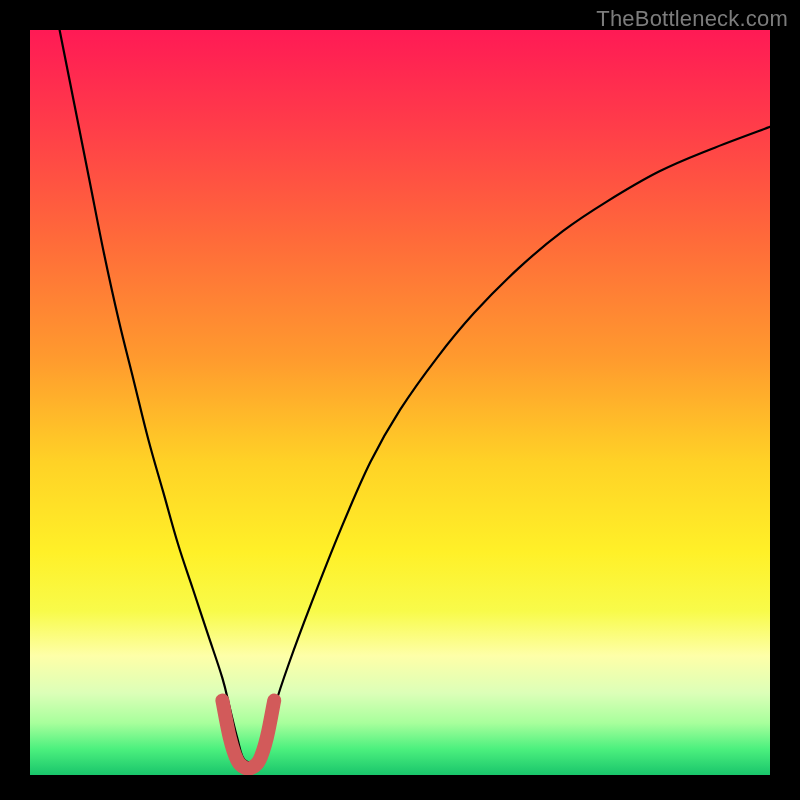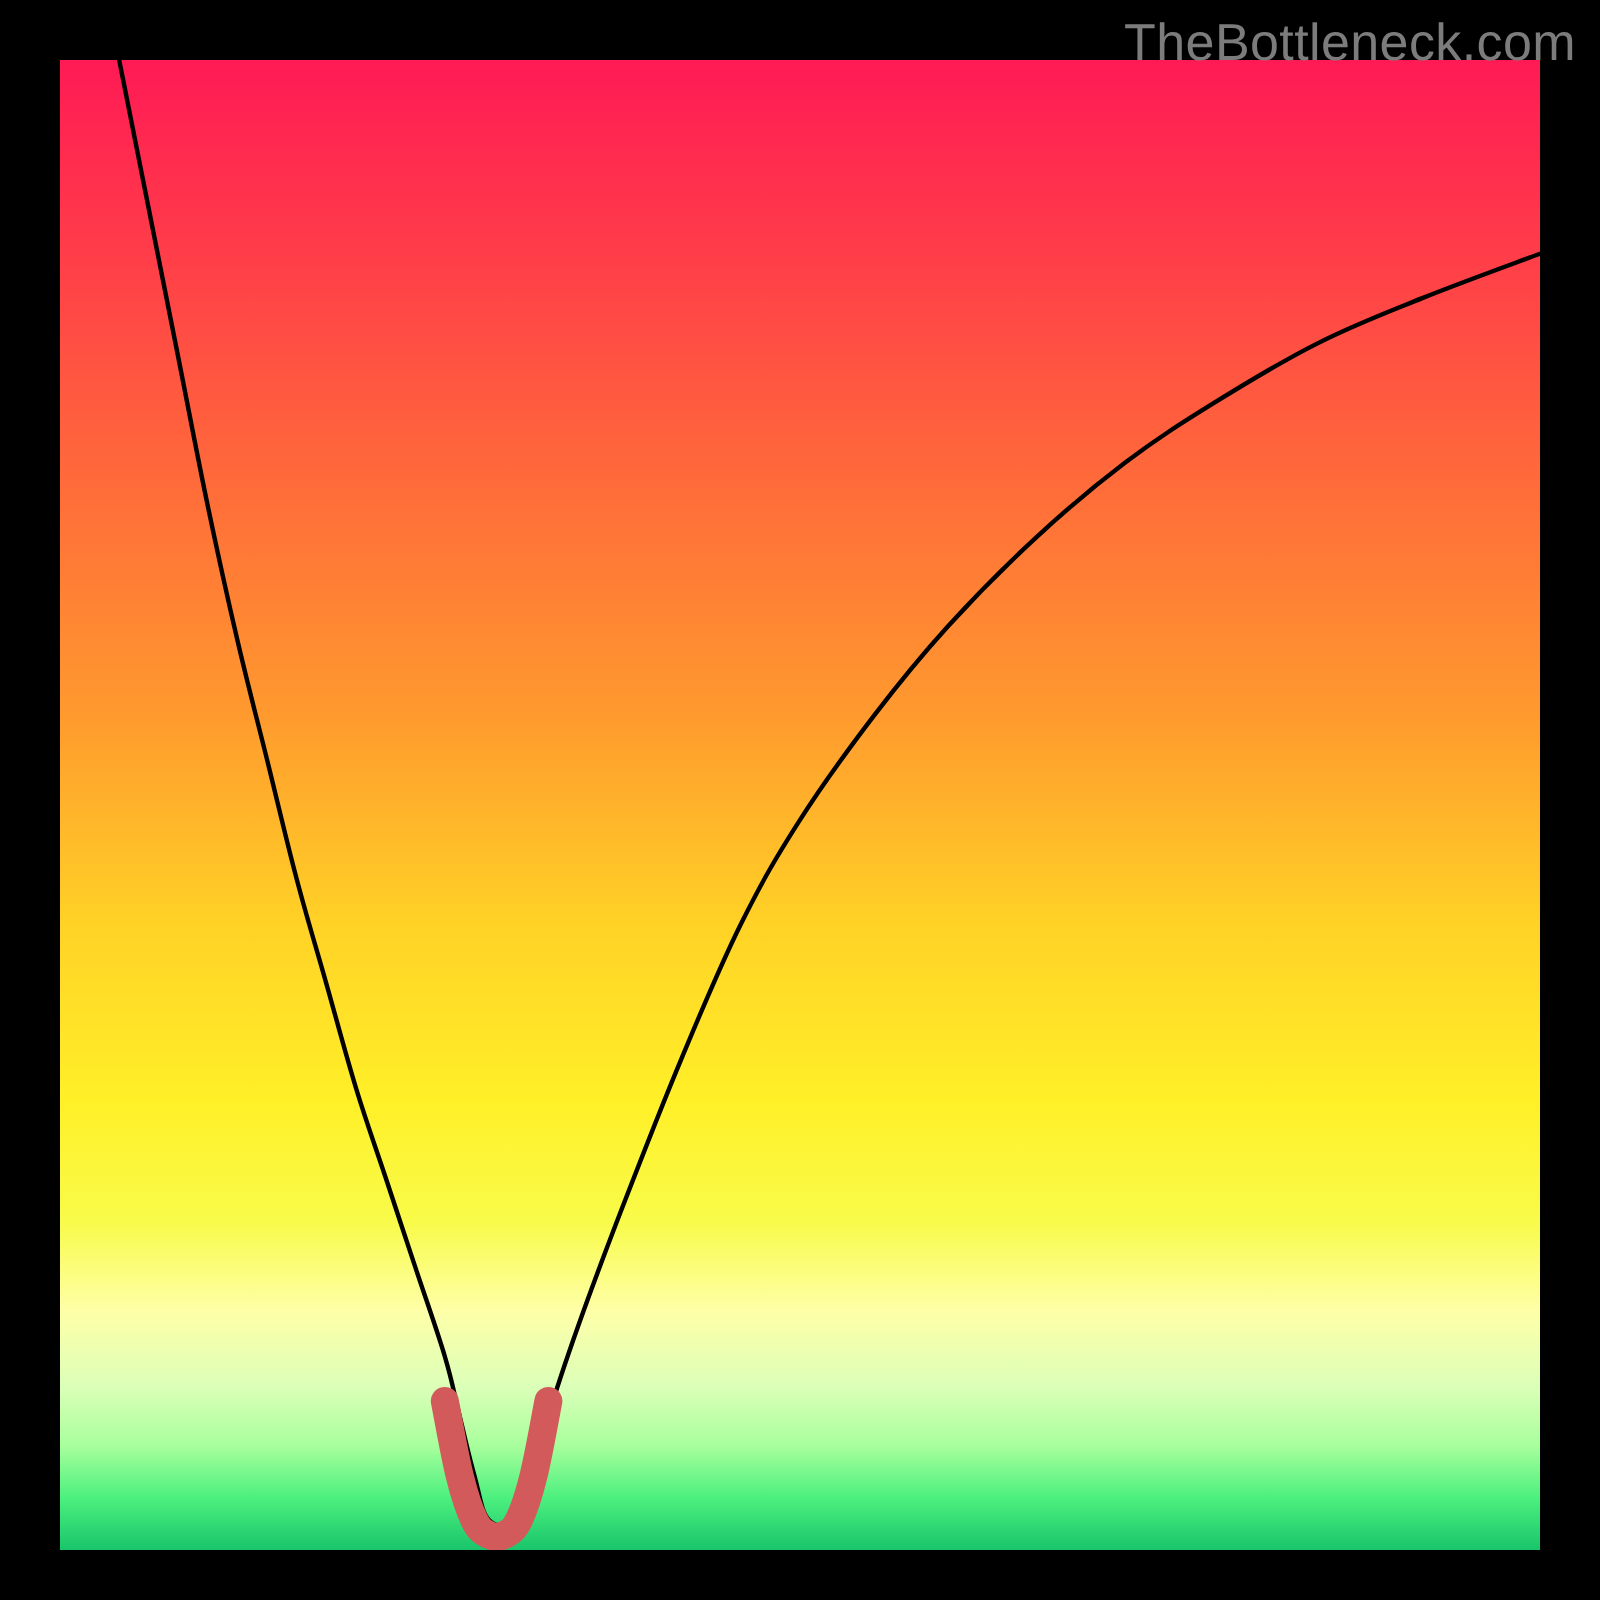--- a/index.html
+++ b/index.html
@@ -22,21 +22,21 @@
   .gradient {
     position: absolute;
     left: 0; top: 0;
     width: 100%; height: 100%;
   }
   .watermark {
     position: absolute;
     top: 6px;
     right: 12px;
     color: #7c7c7c;
-    font-size: 26px;
+    font-size: 22px;
     font-weight: 400;
     letter-spacing: 0.2px;
     z-index: 10;
   }
   svg.curves {
     position: absolute;
     left: 0; top: 0;
     width: 100%;
     height: 100%;
     z-index: 5;

